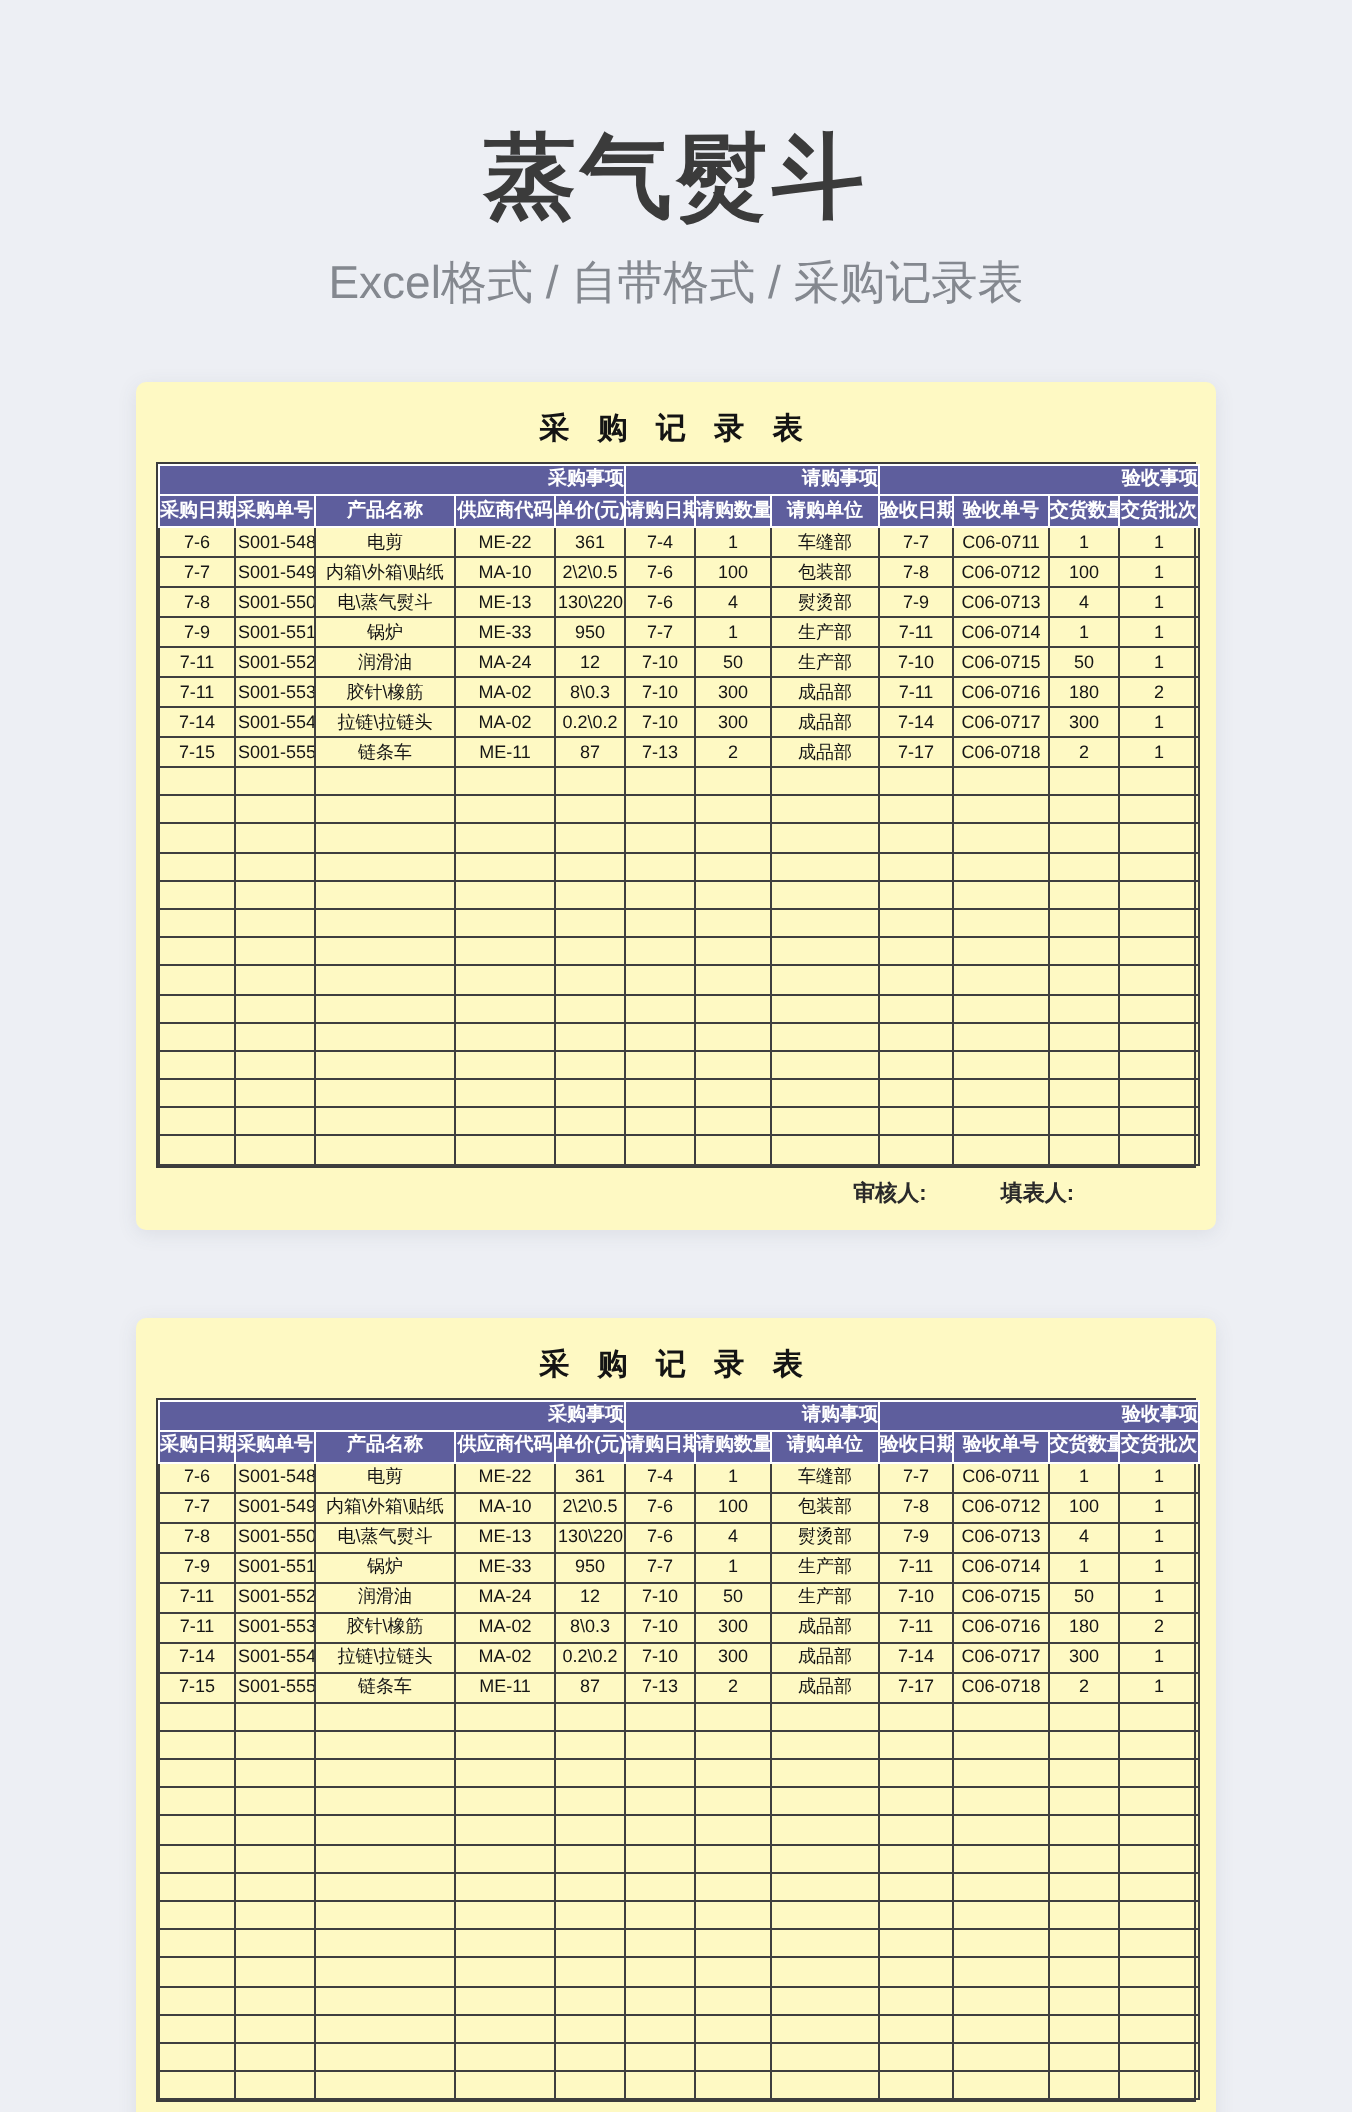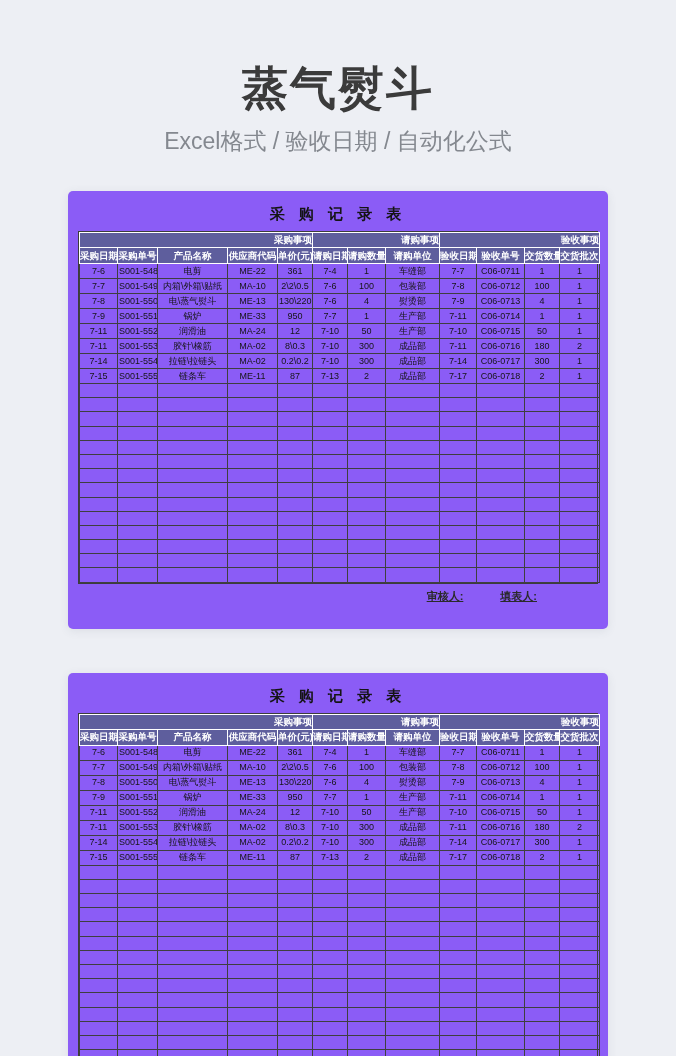--- a/index.html
+++ b/index.html
@@ -11,22 +11,22 @@
   }
   .page-title{
     text-align:center;font-size:46px;font-weight:bold;color:#3b3b3b;
     margin:58px 0 6px;letter-spacing:2px;
   }
   .page-subtitle{
     text-align:center;font-size:23px;color:#84888f;margin:0 0 34px;
     font-weight:normal;
   }
   .card{
-    width:520px;margin:0 auto 44px;background:#8b5cf6;
-    padding:12px 10px 26px;border-radius:5px;
+    width:520px;margin:0 auto 44px;background:#fef9c3;
+    padding:12px 10px 12px;border-radius:5px;
     box-shadow:0 2px 10px rgba(70,80,100,0.10);
   }
   .sheet-title{
     text-align:center;font-size:15px;font-weight:bold;color:#141414;
     letter-spacing:5px;margin:2px 0 7px;
   }
   .tbl-wrap{border:1px solid #3c3c3c;}
   table.record{
     border-collapse:collapse;table-layout:fixed;width:100%;
   }
@@ -41,32 +41,32 @@
   table.record td{
     border:1px solid #3f3f3f;
     font-size:9px;color:#151515;text-align:center;
     height:14px;padding:0 1px;line-height:1;
     white-space:nowrap;overflow:hidden;
   }
   table.record tr.empty td{height:13.2px;}
   .sign-row{
     display:flex;justify-content:flex-end;
     font-size:11px;font-weight:bold;color:#2a2a2a;
-    margin-top:5px;height:14px;text-decoration:underline;
+    margin-top:5px;height:14px;
   }
   .sign-row .reviewer{margin-right:37px;}
   .sign-row .filler{margin-right:61px;}
 </style>
 </head>
 <body>
 
 <div class="page">
 
   <h1 class="page-title">蒸气熨斗</h1>
-  <p class="page-subtitle">Excel格式 / 验收日期 / 自动化公式</p>
+  <p class="page-subtitle">Excel格式 / 自带格式 / 采购记录表</p>
 
   <section class="card">
     <h2 class="sheet-title">采 购 记 录 表</h2>
     <div class="tbl-wrap">
       <table class="record">
         <colgroup>
             <col style="width: 38px;">
             <col style="width: 40px;">
             <col style="width: 70px;">
             <col style="width: 50px;">

